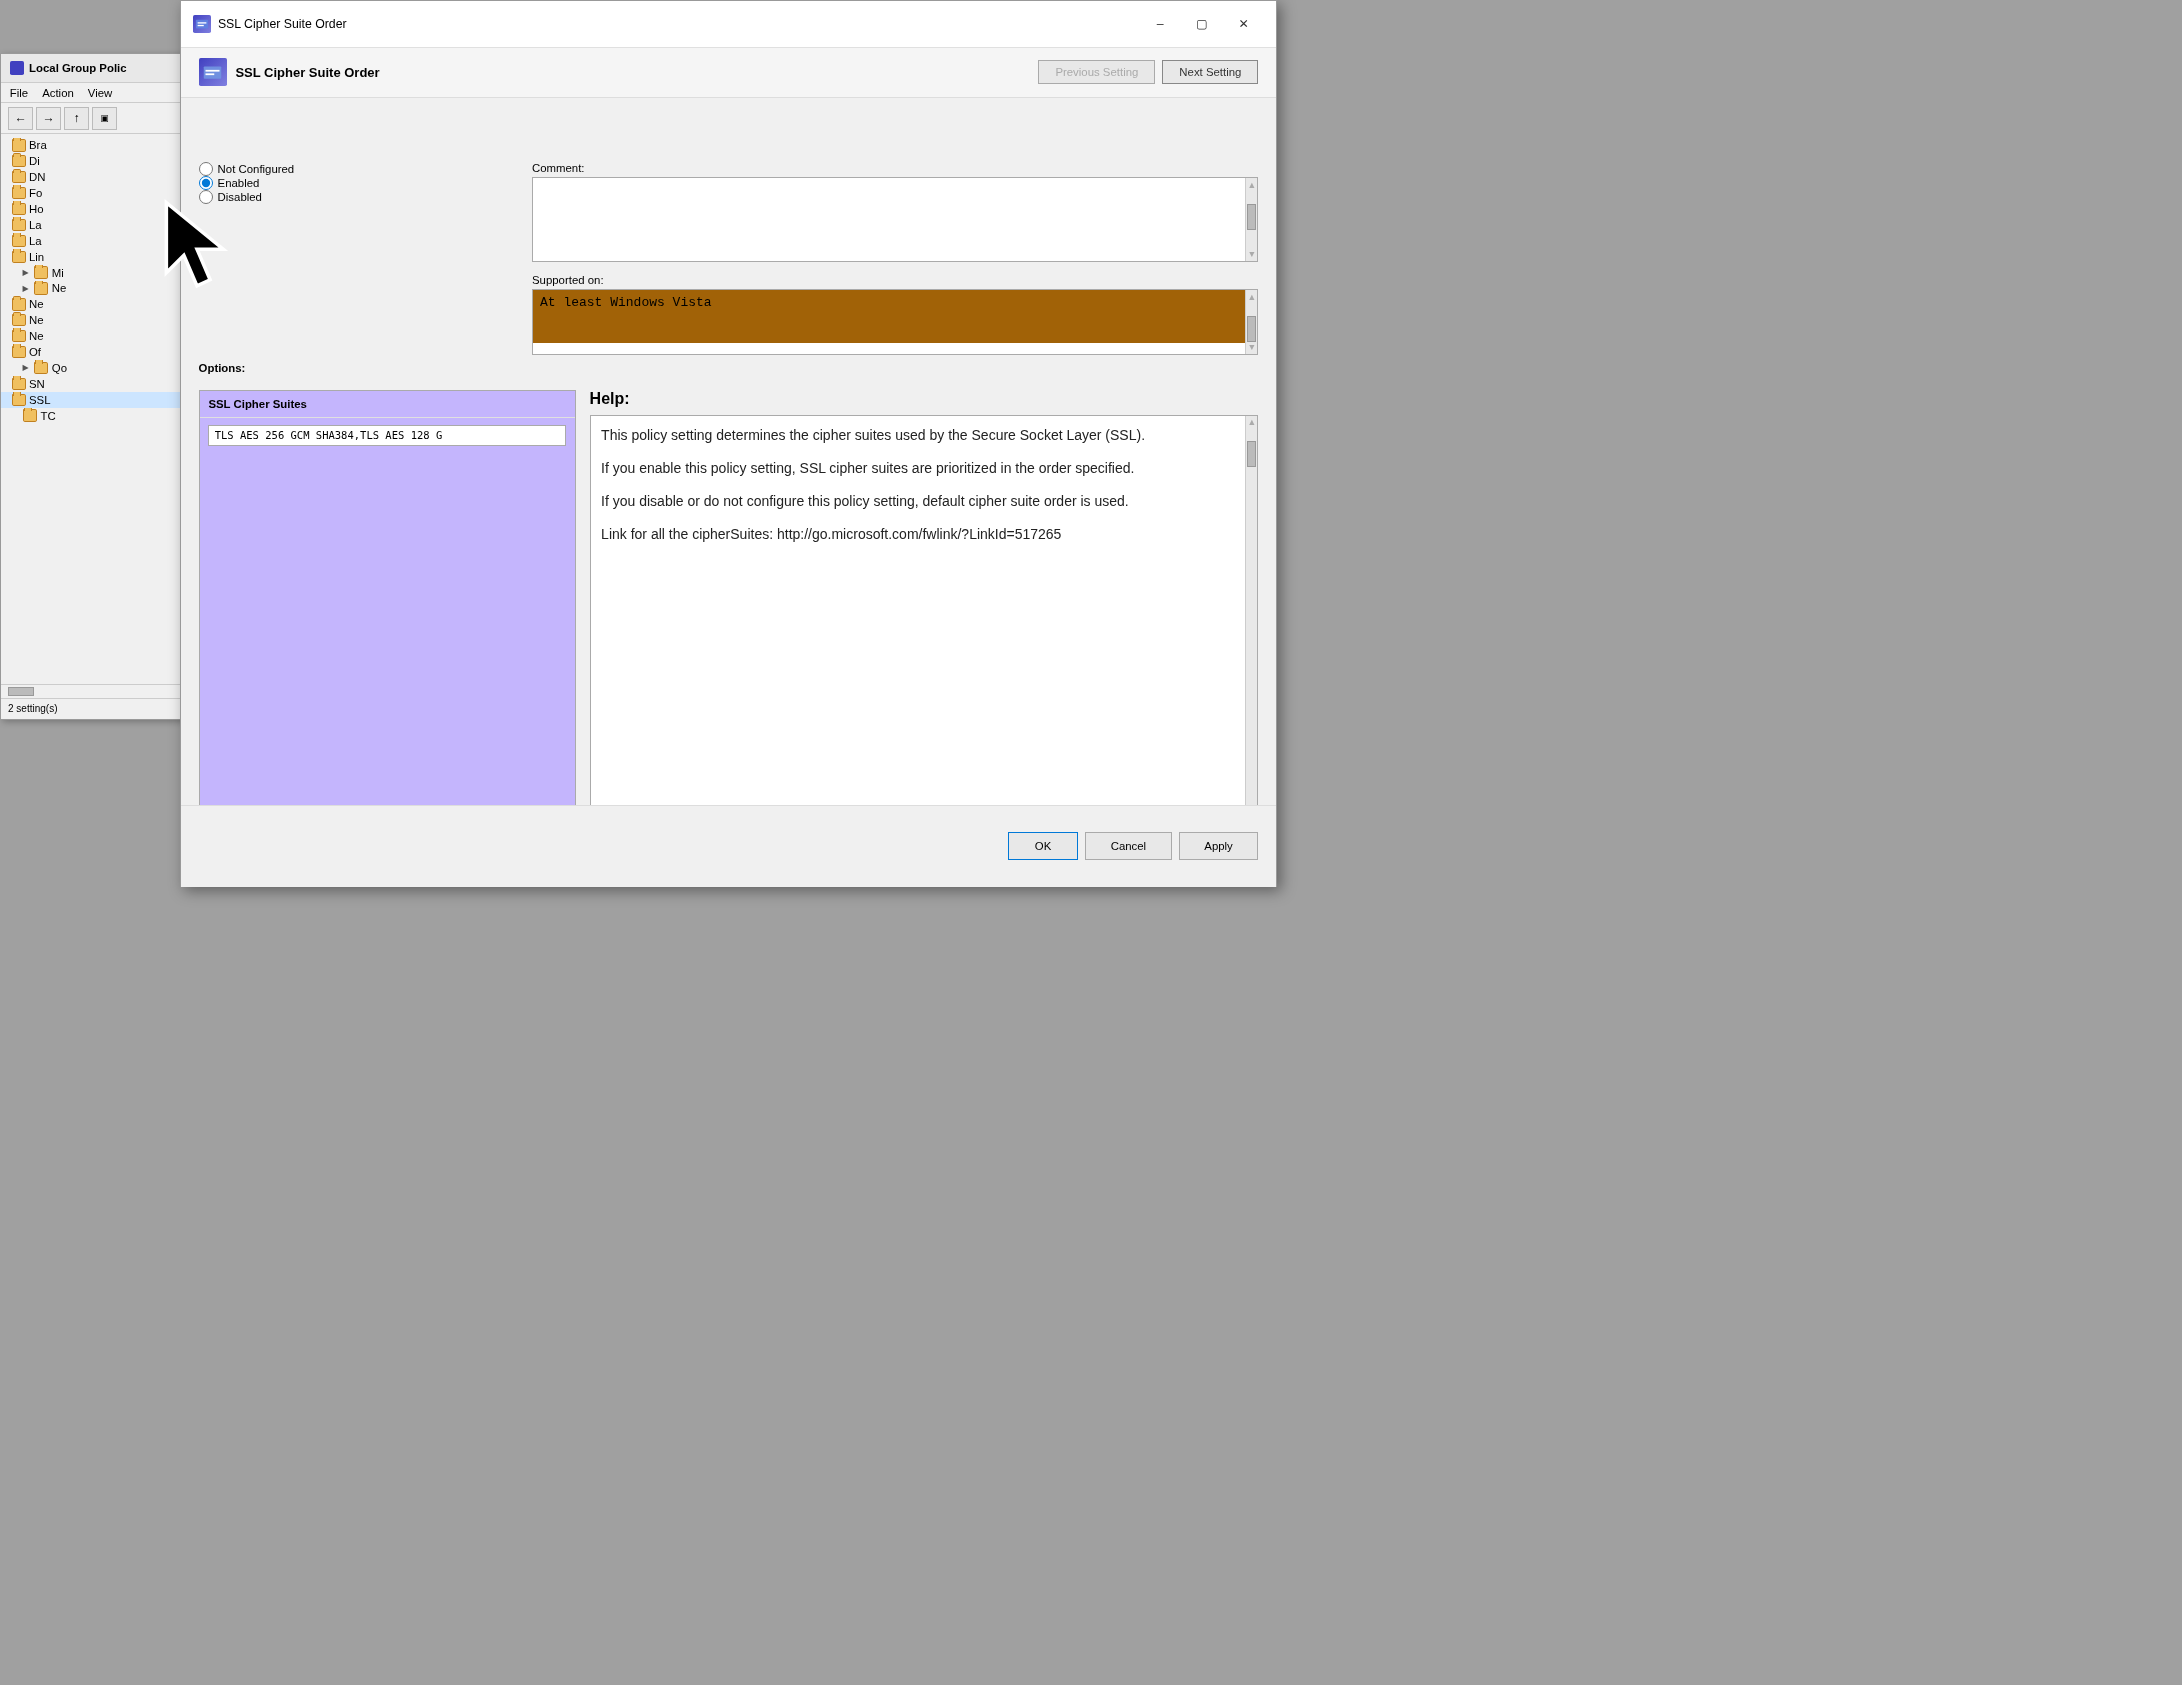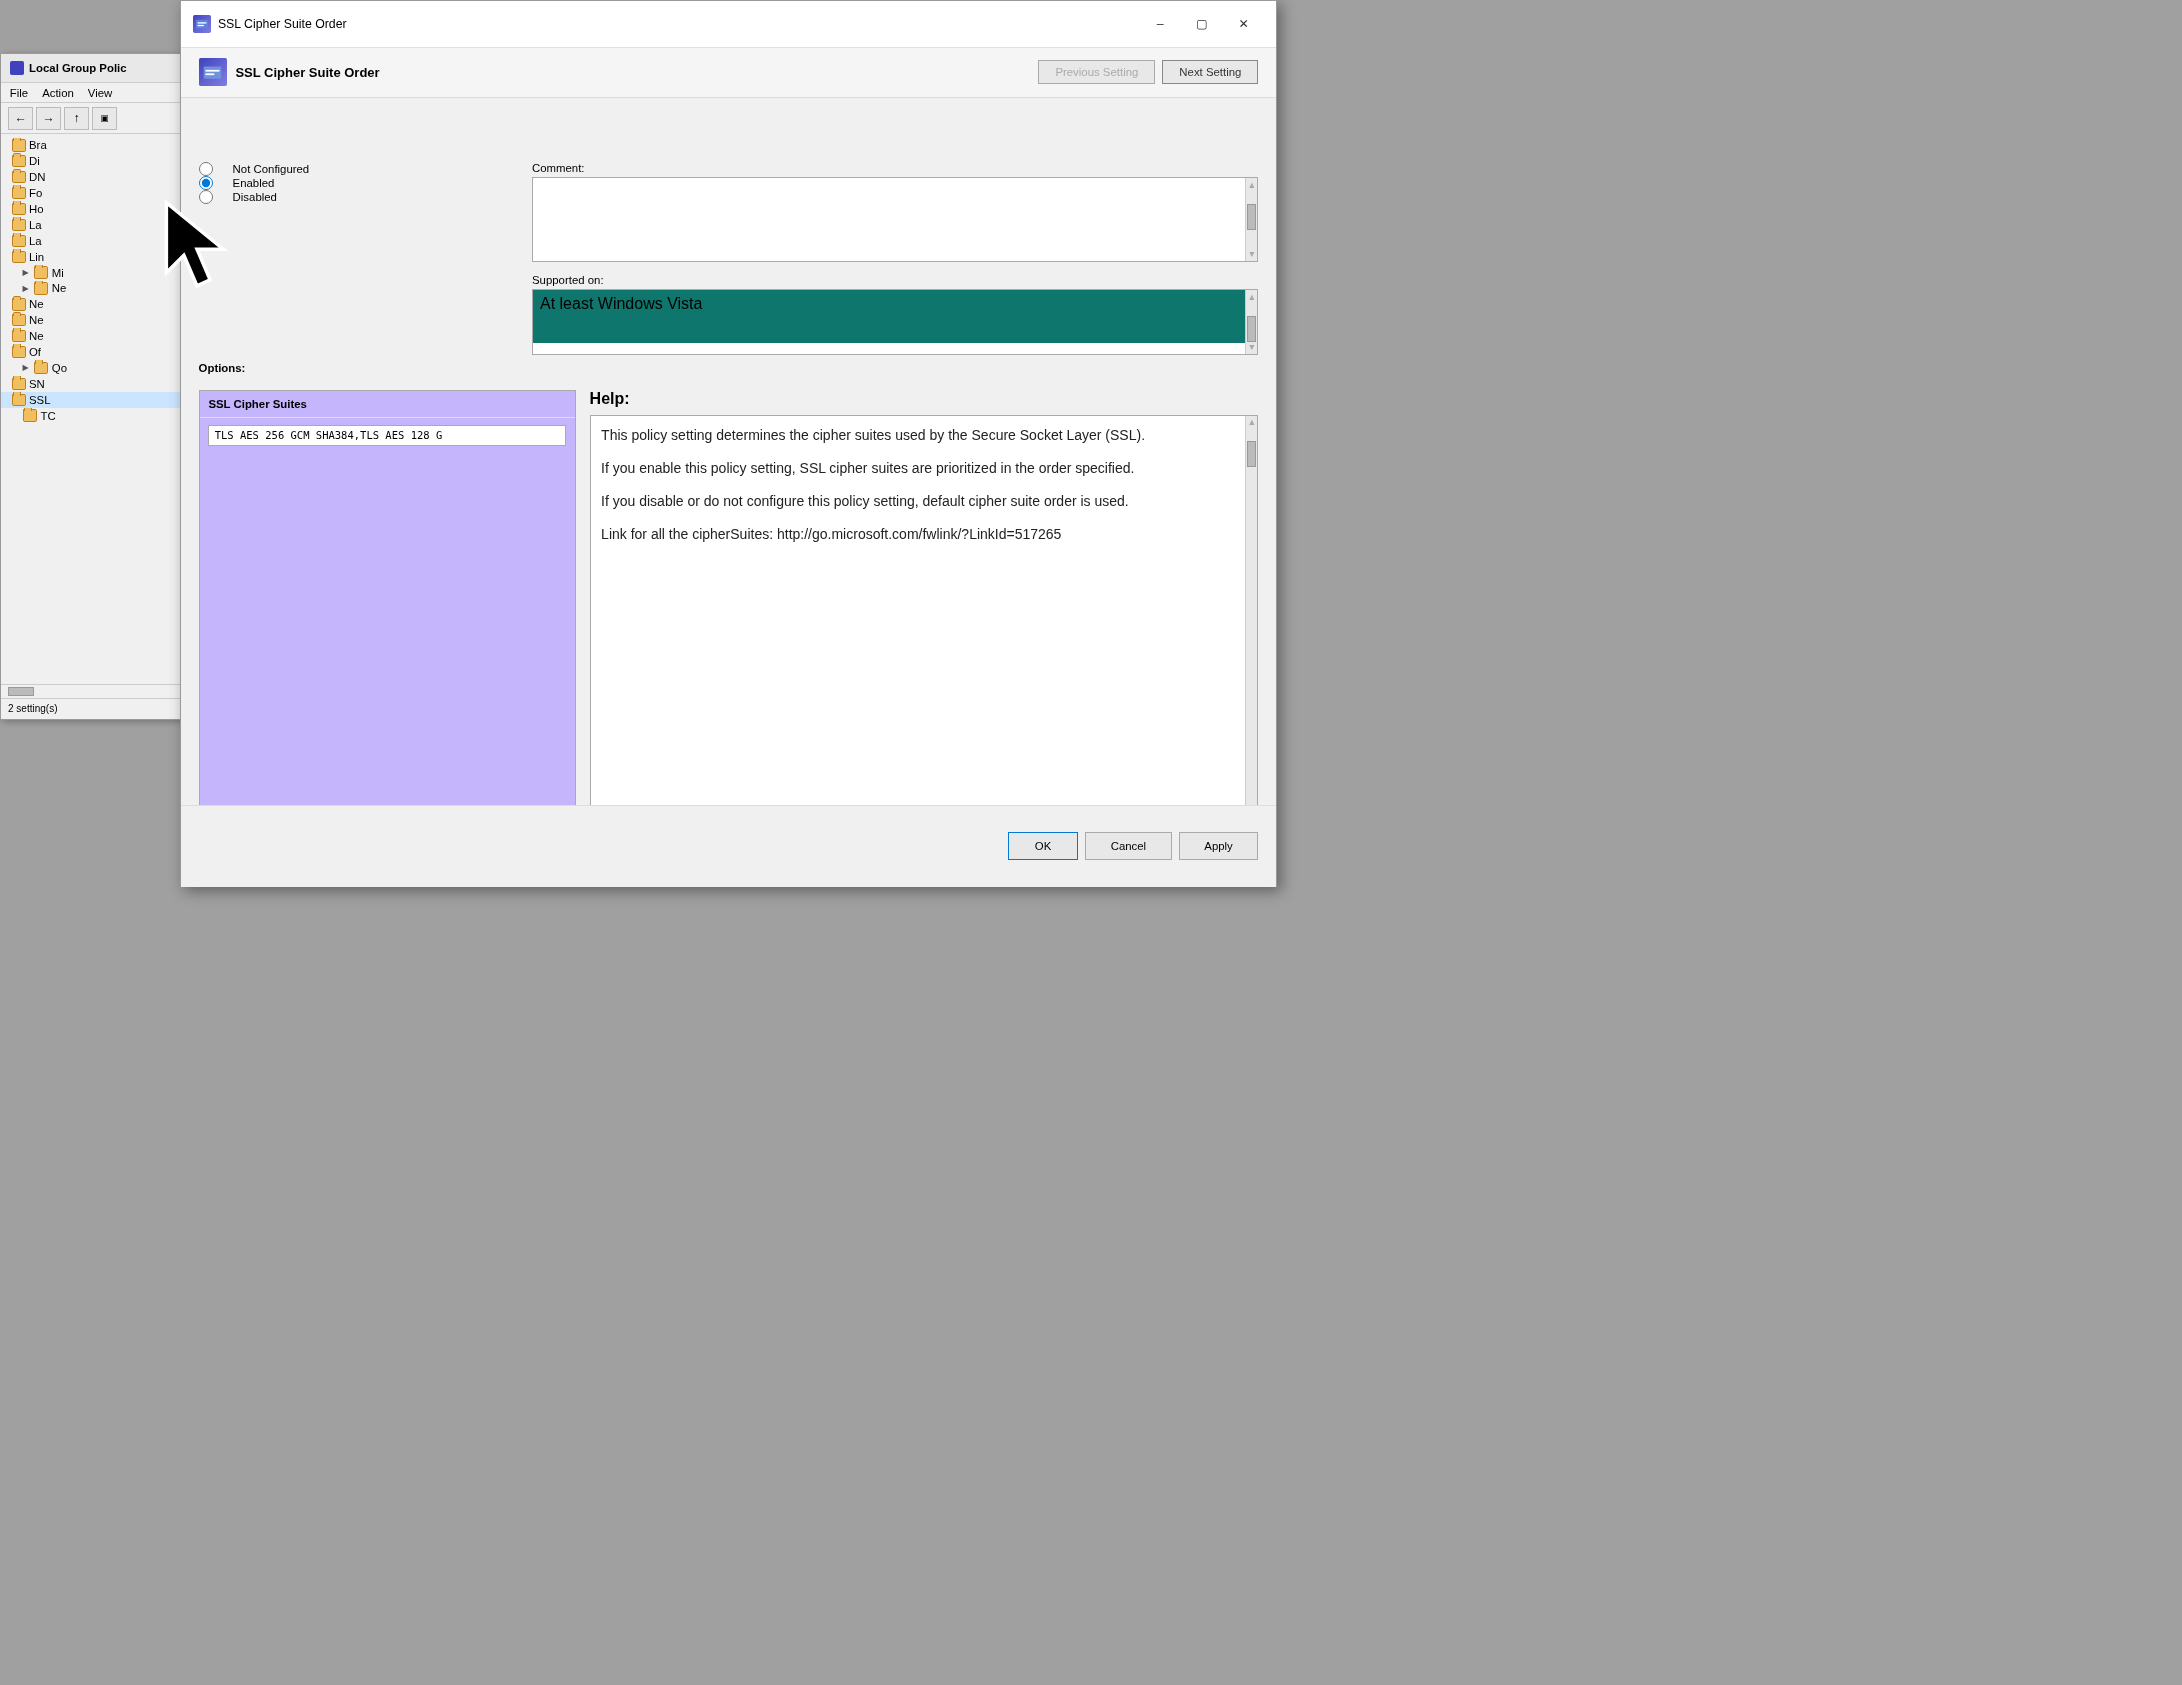--- a/index.html
+++ b/index.html
@@ -213,21 +213,21 @@
     }
     .nav-btn:disabled { color: #aaa; cursor: default; }
     .nav-btn.active {
       background: #e8e8e8;
       border: 0.9px solid #888;
       color: #333;
     }
     .radio-option {
       display: flex;
       align-items: center;
-      gap: 20px;
+      gap: 5px;
       cursor: pointer;
     }
     .radio-option input[type="radio"] {
       width: 14px;
       height: 14px;
       cursor: pointer;
       accent-color: #0078d7;
     }
     .radio-label {
       font-size: 11.4px;
@@ -256,26 +256,27 @@
     .supported-section {
       position: absolute;
       top: 226px;
       left: 351px;
       right: 17.6px;
     }
     .supported-box {
       width: 100%;
       height: 53px;
       border: 0.9px solid #aaa;
-      background: #0f766e;
+      background: #a16207;
       padding: 5.3px 7px;
-      font-size: 16px;
+      font-size: 13px;
       display: flex;
       align-items: flex-start;
       overflow-y: auto;
+      font-family: Liberation Mono, monospace;
     }
 
     .main-content-area {
       position: absolute;
       top: 342px;
       left: 17.6px;
       right: 17.6px;
       bottom: 70px;
       display: flex;
       gap: 14px;

